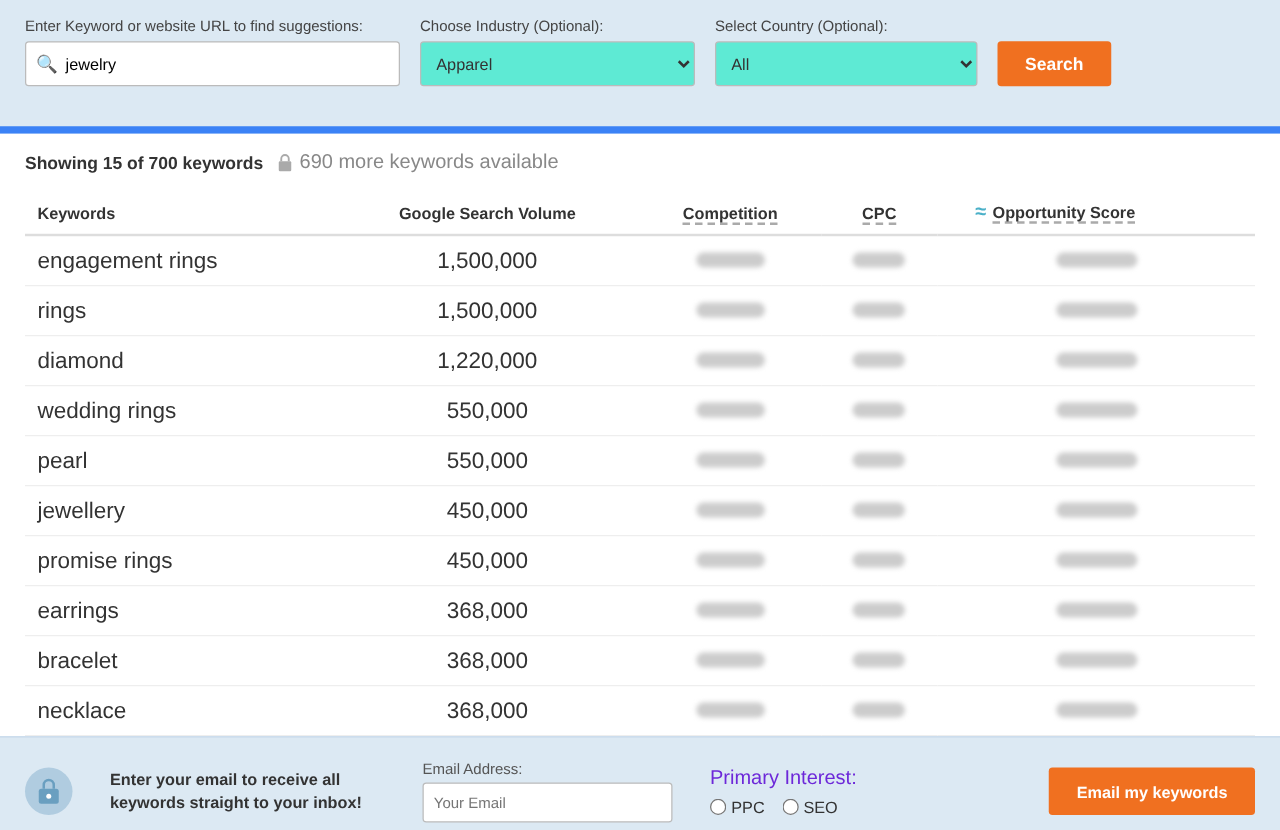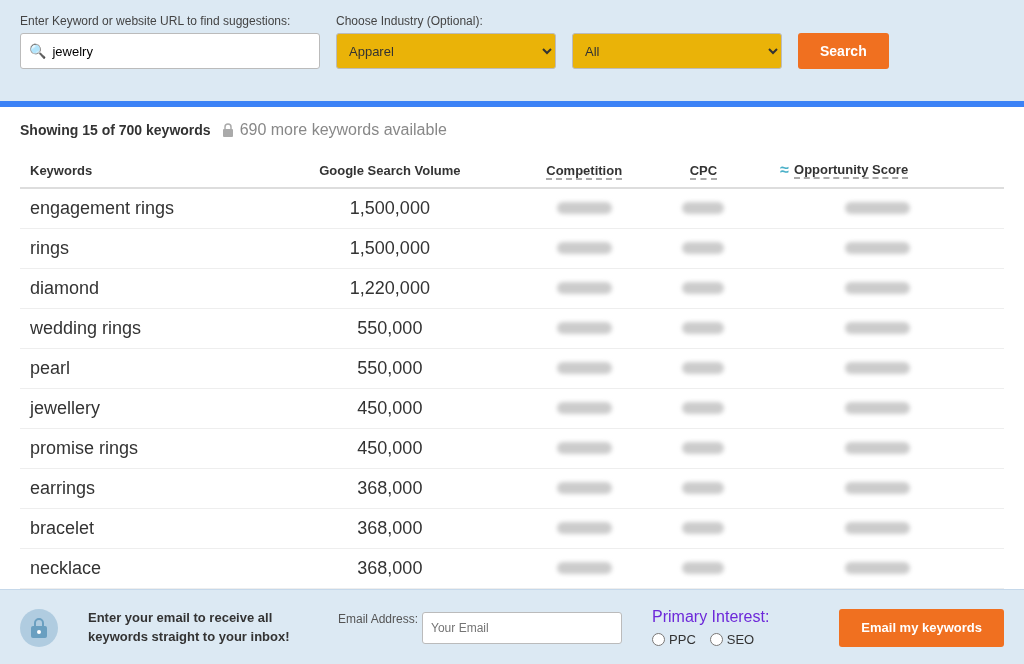--- a/index.html
+++ b/index.html
@@ -45,21 +45,21 @@
       outline: none;
       font-size: 13px;
       width: 100%;
     }
     .select-field {
       height: 36px;
       border: 1px solid #bbb;
       border-radius: 3px;
       padding: 0 8px;
       font-size: 13px;
-      background: #eab308;
+      background: #5eead4;
       color: #333;
       cursor: pointer;
       outline: none;
     }
     .industry-select { width: 220px; }
     .country-select { width: 210px; }
     .search-btn {
       height: 36px;
       padding: 0 22px;
       background: #f07020;
@@ -164,21 +164,21 @@
     }
     .cta-text {
       font-size: 13px;
       font-weight: bold;
       color: #333;
       line-height: 1.4;
       max-width: 220px;
     }
     .email-section {
       display: flex;
-      flex-direction: row;
+      flex-direction: column;
       gap: 4px;
     }
     .email-section label {
       font-size: 12px;
       color: #555;
     }
     .email-section input[type="text"] {
       width: 200px;
       height: 32px;
       border: 1px solid #bbb;
@@ -245,20 +245,21 @@
       <select class="select-field industry-select">
         <option>All Industries</option>
         <option selected="">Apparel</option>
         <option>Electronics</option>
         <option>Finance</option>
         <option>Health</option>
         <option>Travel</option>
       </select>
     </div>
     <div class="field-group">
+      <label>Select Country (Optional):</label>
       <select class="select-field country-select">
         <option selected="">All</option>
         <option>United States</option>
         <option>United Kingdom</option>
         <option>Canada</option>
         <option>Australia</option>
       </select>
     </div>
     <button class="search-btn">Search</button>
   </div>

